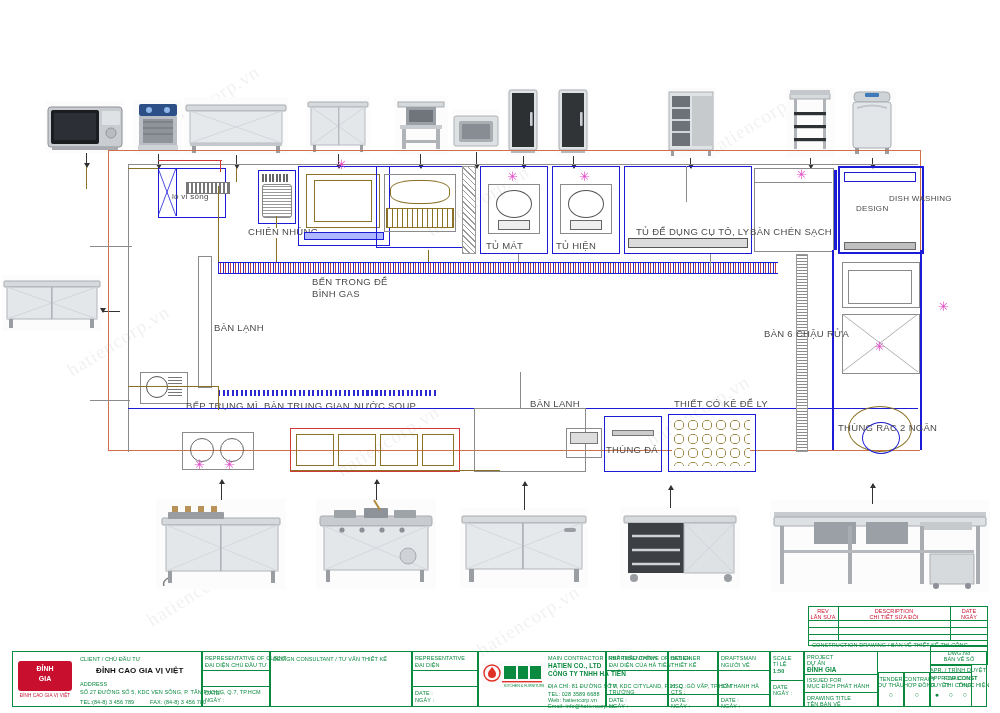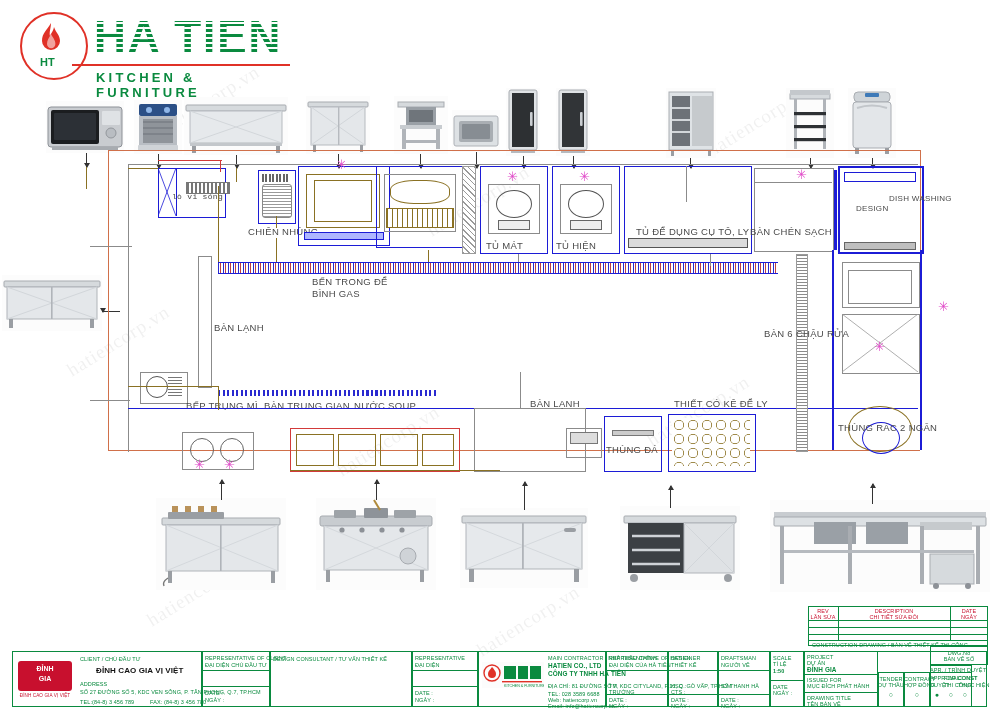--- a/index.html
+++ b/index.html
@@ -71,32 +71,20 @@
   <div class="wm" style="left:150px;top:90px;">hatiencorp.vn</div>
   <div class="wm" style="left:420px;top:190px;">hatiencorp.vn</div>
   <div class="wm" style="left:700px;top:110px;">hatiencorp.vn</div>
   <div class="wm" style="left:60px;top:330px;">hatiencorp.vn</div>
   <div class="wm" style="left:330px;top:430px;">hatiencorp.vn</div>
   <div class="wm" style="left:640px;top:400px;">hatiencorp.vn</div>
   <div class="wm" style="left:140px;top:580px;">hatiencorp.vn</div>
   <div class="wm" style="left:470px;top:610px;">hatiencorp.vn</div>
   <div class="wm" style="left:800px;top:540px;">hatiencorp.vn</div>
 
-  <div class="logo">
-    <div class="circ"></div>
-    <svg class="flame" viewBox="0 0 26 34">
-      <path d="M13 1 C9 8 4 11 4 19 a9 9 0 0 0 18 0 C22 13 18 11 16 5 C15 10 13 11 12 14 C11 10 13 6 13 1 Z" fill="#e03127"></path>
-      <path d="M13 12 C11 16 9 18 9 22 a4.2 4.2 0 0 0 8.4 0 C17.4 18 15 16 13 12 Z" fill="#fff" opacity=".55"></path>
-    </svg>
-    <div class="ht">HT</div>
-    <div class="brand-solid">HA TIEN</div>
-    <div class="brand">HA TIEN</div>
-    <div class="rule"></div>
-    <div class="tag">KITCHEN &amp; FURNITURE</div>
-  </div>
 
   <div class="photo" style="left:46px;top:101px;width:78px;height:52px;">
     <svg viewBox="0 0 78 52">
       <rect x="2" y="6" width="74" height="40" rx="3" fill="#c9ccd0"></rect>
       <rect x="2" y="6" width="74" height="40" rx="3" fill="none" stroke="#8d9197"></rect>
       <rect x="5" y="9" width="48" height="34" rx="2" fill="#1b1d20"></rect>
       <rect x="8" y="12" width="42" height="27" rx="1" fill="#2c3036"></rect>
       <rect x="56" y="10" width="18" height="14" rx="1" fill="#dfe2e5"></rect>
       <circle cx="65" cy="32" r="5" fill="#b9bdc2" stroke="#93979c"></circle>
       <rect x="6" y="46" width="66" height="3" fill="#a8acb1"></rect>
@@ -327,21 +315,21 @@
     <div class="ln" style="left:0;top:96px;width:42px;height:1px;background:#8b8b8b;"></div>
     <div class="ln" style="left:0;top:250px;width:40px;height:1px;background:#8b8b8b;"></div>
 
     <div class="ln blue2" style="left:68px;top:18px;width:66px;height:48px;"></div>
     <div class="ln" style="left:68px;top:18px;width:18px;height:48px;border-right:1px solid #1c1cd6;">
       <svg width="18" height="48" style="display:block">
           <path d="M0 0 L18 48 M18 0 L0 48" stroke="#1c1cd6" fill="none" stroke-width=".8"></path>
         </svg>
     </div>
     <div class="ln" style="left:96px;top:32px;width:42px;height:10px;background:repeating-linear-gradient(90deg,#777 0 2px,#fff 2px 4px);border:1px solid #777;"></div>
-    <div class="lbl" style="left:82px;top:42px;font-size:8px;font-family:Liberation Mono, monospace;">lò vi sóng</div>
+    <div class="lbl" style="left:82px;top:42px;font-size:8px;">lò vi sóng</div>
     <div class="ln" style="left:38px;top:18px;width:30px;height:1px;background:#8a7123;"></div>
     <div class="ln" style="left:130px;top:10px;width:1px;height:12px;background:#d23a3a;"></div>
     <div class="ln" style="left:68px;top:10px;width:64px;height:1px;background:#d23a3a;"></div>
 
     <div class="ln blue2" style="left:168px;top:20px;width:36px;height:52px;"></div>
     <div class="ln" style="left:172px;top:24px;width:28px;height:8px;background:repeating-linear-gradient(90deg,#666 0 2px,#fff 2px 3.5px);"></div>
     <div class="ln" style="left:172px;top:34px;width:28px;height:32px;background:repeating-linear-gradient(0deg,#999 0 1px,#fff 1px 3px),repeating-linear-gradient(90deg,#999 0 1px,#fff 1px 3px);border:1px solid #888;border-radius:3px;"></div>
     <div class="lbl" style="left:158px;top:76px;">CHIÊN NHÚNG</div>
     <div class="ln" style="left:186px;top:66px;width:1px;height:12px;background:#8a7123;"></div>
 

